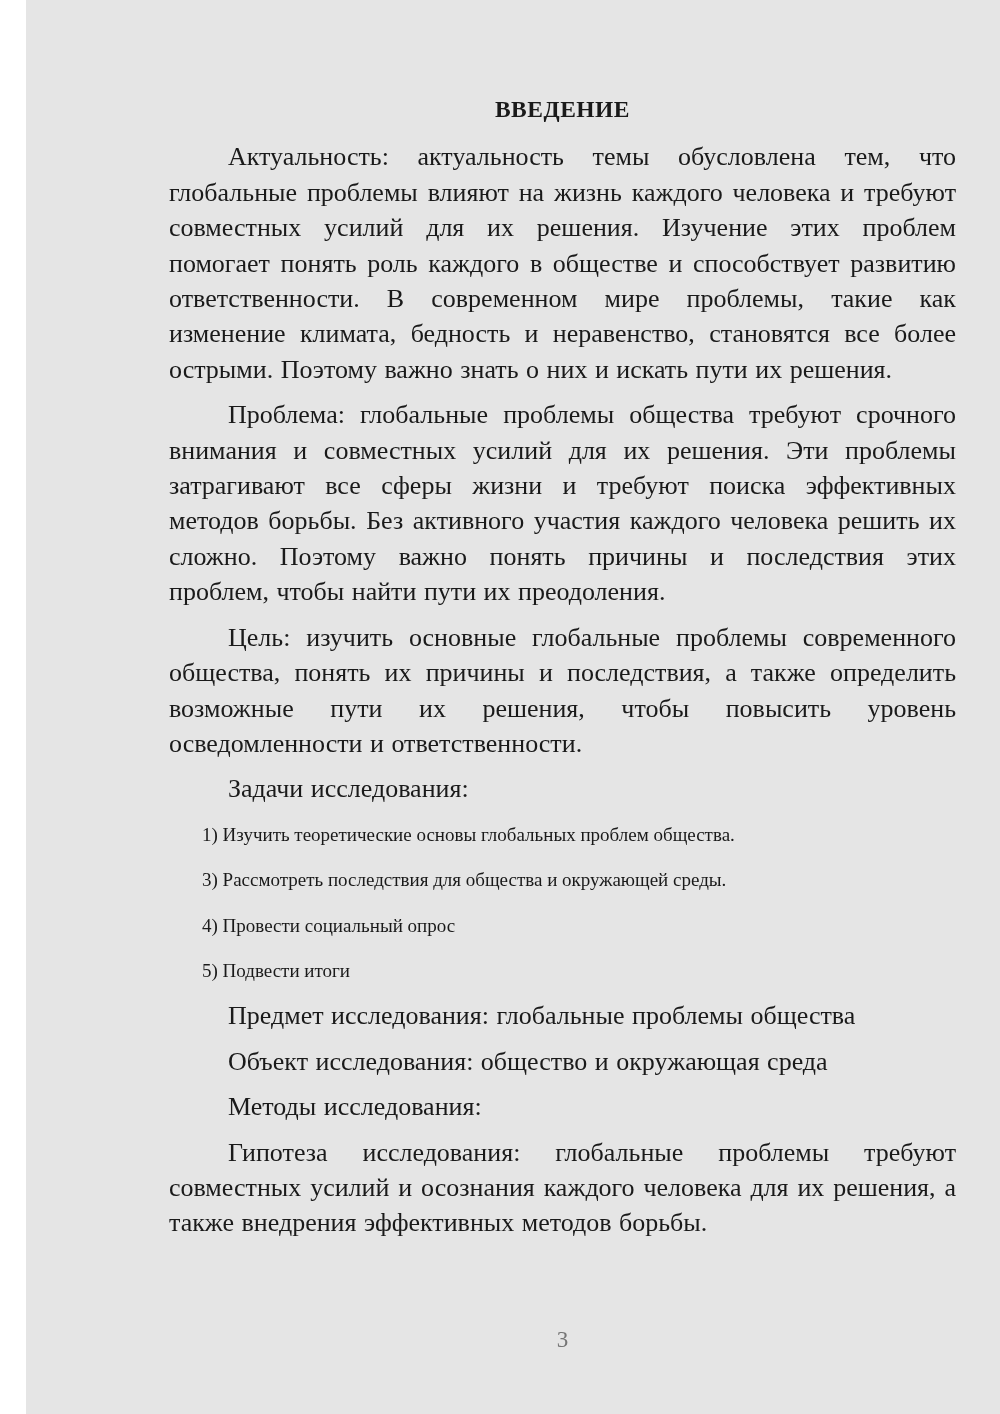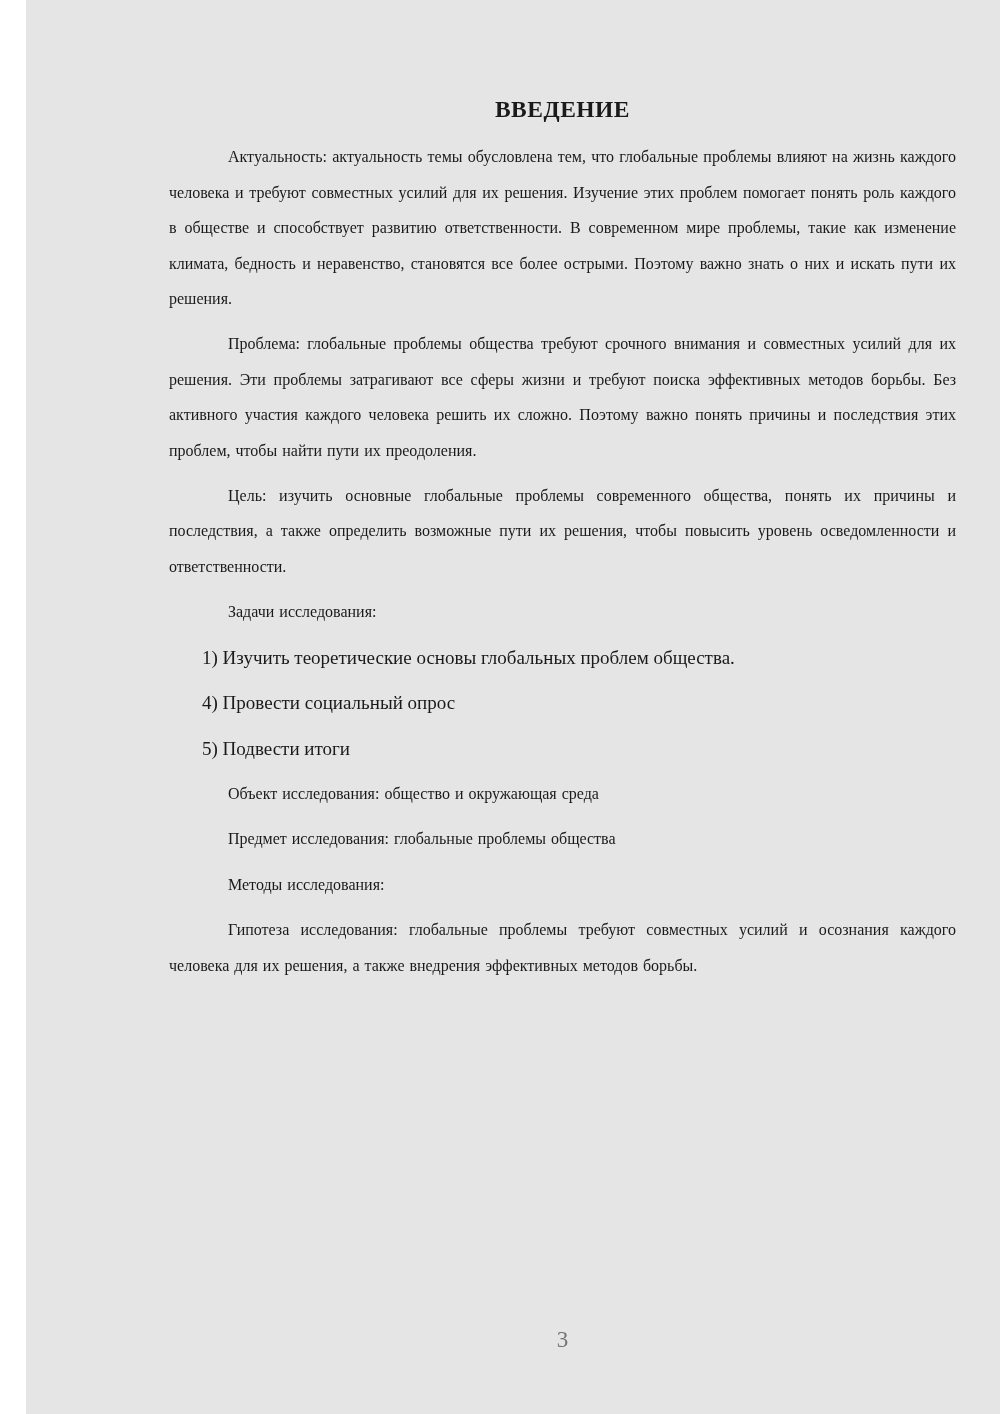--- a/index.html
+++ b/index.html
@@ -25,21 +25,21 @@
     }
     .doc-title {
       font-size: 23.5px;
       line-height: 35.4px;
       font-weight: bold;
       text-align: center;
       margin: 0 0 12px 0;
       letter-spacing: 0.5px;
     }
     .para {
-      font-size: 16px;
+      font-size: 26px;
       line-height: 35.4px;
       text-align: justify;
       text-indent: 59px;
       margin: 0 0 10px 0;
       word-spacing: 1px;
     }
     .para.hypothesis {
       margin-bottom: 20px;
     }
     .task {
@@ -73,28 +73,29 @@
 
     <p class="para">Проблема: глобальные проблемы общества требуют срочного внимания и совместных усилий для их решения. Эти проблемы затрагивают все сферы жизни и требуют поиска эффективных методов борьбы. Без активного участия каждого человека решить их сложно. Поэтому важно понять причины и последствия этих проблем, чтобы найти пути их преодоления.</p>
 
     <p class="para">Цель: изучить основные глобальные проблемы современного общества, понять их причины и последствия, а также определить возможные пути их решения, чтобы повысить уровень осведомленности и ответственности.</p>
 
     <p class="para">Задачи исследования:</p>
 
     <p class="task">1) Изучить теоретические основы глобальных проблем общества.</p>
 
 
+    <p class="task">3) Рассмотреть последствия для общества и окружающей среды.</p>
 
     <p class="task">4) Провести социальный опрос</p>
 
     <p class="task">5) Подвести итоги</p>
 
+    <p class="para">Предмет исследования: глобальные проблемы общества</p>
+
     <p class="para">Объект исследования: общество и окружающая среда</p>
-
-    <p class="para">Предмет исследования: глобальные проблемы общества</p>
 
     <p class="para">Методы исследования:</p>
 
     <p class="para hypothesis">Гипотеза исследования: глобальные проблемы требуют совместных усилий и осознания каждого человека для их решения, а также внедрения эффективных методов борьбы.</p>
 
   </div>
 
   <div class="page-number">3</div>
 </div>
 

